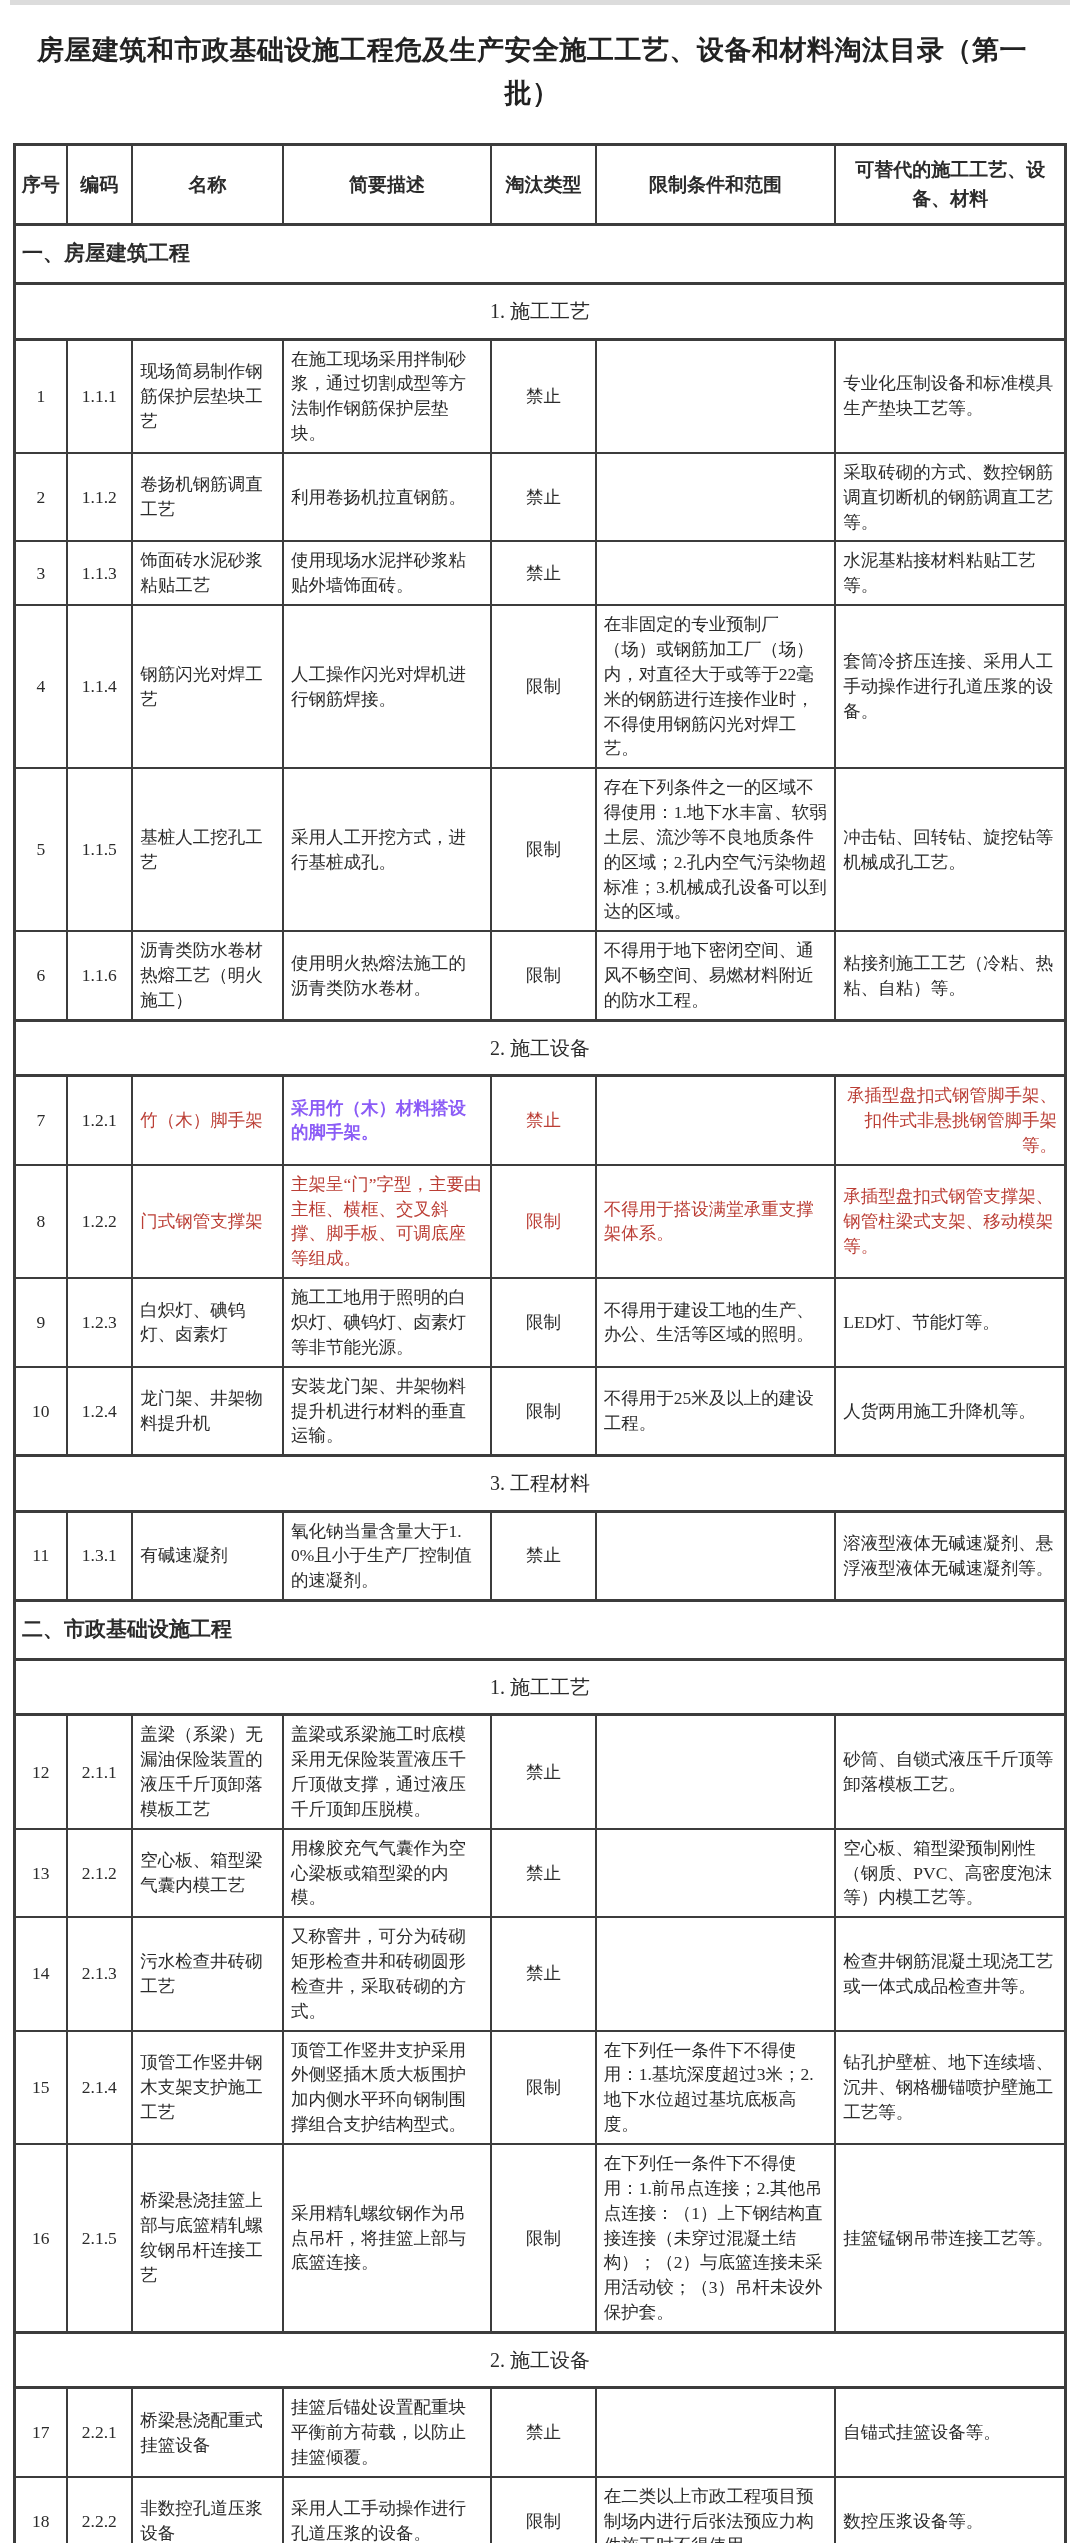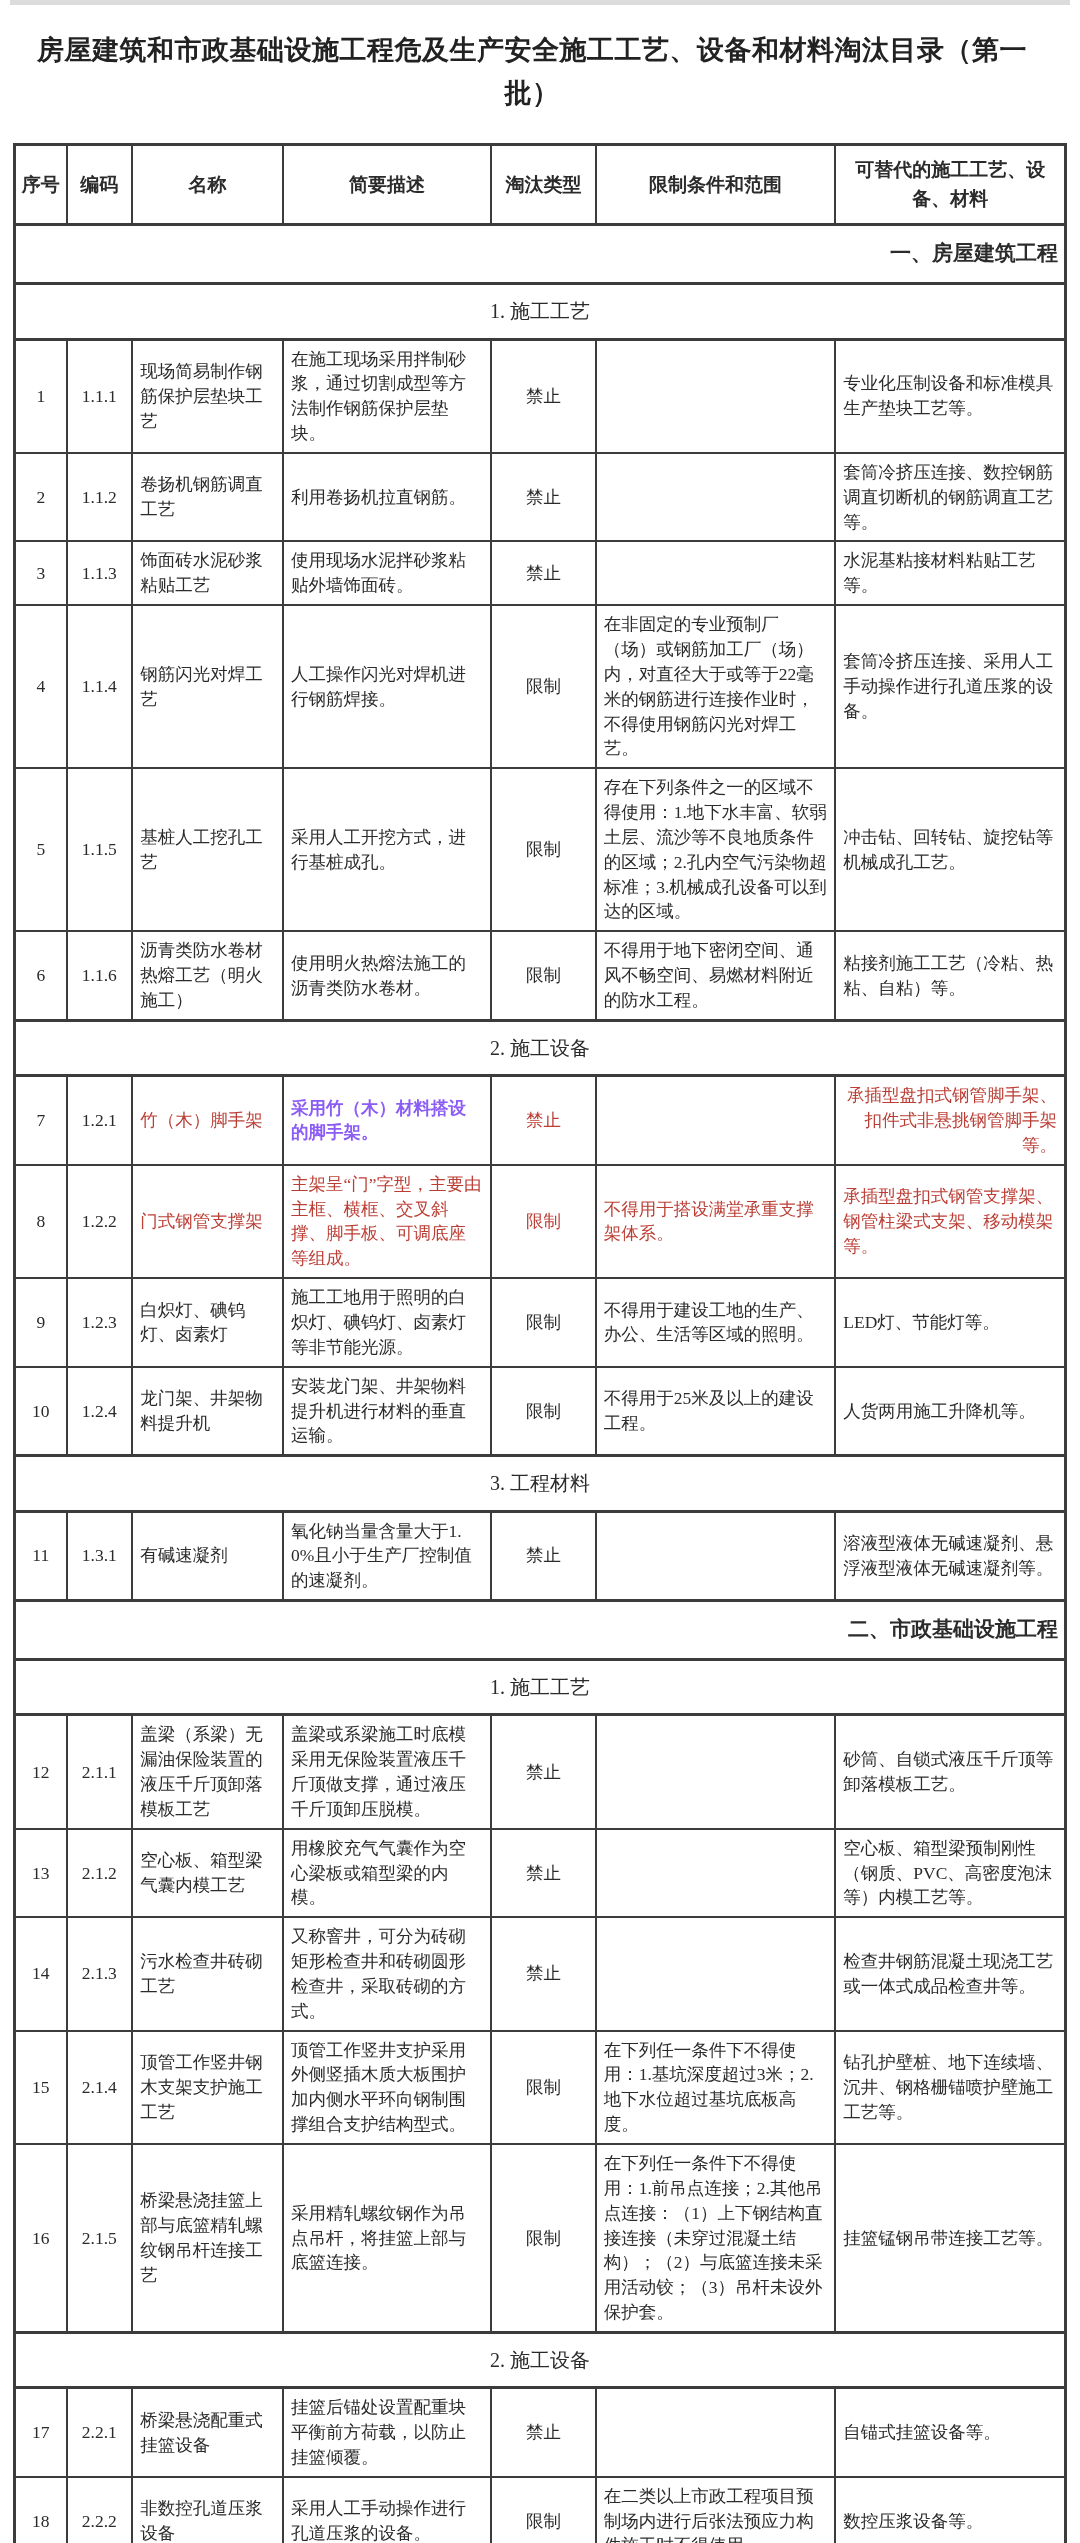--- a/index.html
+++ b/index.html
@@ -24,21 +24,21 @@
     border:2px solid #3c3c3c;
     font-size:17.5px; line-height:1.42;
     padding:6px 7px; vertical-align:middle;
     word-break:break-all; overflow-wrap:break-word;
   }
   .catalog thead th {
     font-weight:bold; text-align:center; font-size:19px;
     padding:10px 4px; line-height:1.5; background:#ffffff;
   }
   td.section {
-    font-weight:bold; font-size:21px; text-align:right;
+    font-weight:bold; font-size:21px; text-align:left;
     padding:13px 6px; border-top-width:3px; border-bottom-width:3px;
   }
   td.subsection {
     font-weight:normal; font-size:20px; text-align:center;
     padding:12px 6px; border-top-width:3px; border-bottom-width:3px;
   }
   .c-center { text-align:center; }
   .c-left   { text-align:left; }
   .catalog tbody tr[data-name="table-row"] td { min-height:54px; }
 </style>
@@ -86,21 +86,21 @@
         <td class="c-left" data-name="cell-restriction"></td>
         <td class="c-left" data-name="cell-alternative">专业化压制设备和标准模具生产垫块工艺等。</td>
       </tr>
       <tr data-name="table-row">
         <td class="c-center" data-name="cell-no">2</td>
         <td class="c-center" data-name="cell-code">1.1.2</td>
         <td class="c-left" data-name="cell-name">卷扬机钢筋调直工艺</td>
         <td class="c-left" data-name="cell-desc">利用卷扬机拉直钢筋。</td>
         <td class="c-center" data-name="cell-elim-type">禁止</td>
         <td class="c-left" data-name="cell-restriction"></td>
-        <td class="c-left" data-name="cell-alternative">套筒冷挤压连接、数控钢筋调直切断机的钢筋调直工艺等。</td>
+        <td class="c-left" data-name="cell-alternative">采取砖砌的方式、数控钢筋调直切断机的钢筋调直工艺等。</td>
       </tr>
       <tr data-name="table-row">
         <td class="c-center" data-name="cell-no">3</td>
         <td class="c-center" data-name="cell-code">1.1.3</td>
         <td class="c-left" data-name="cell-name">饰面砖水泥砂浆粘贴工艺</td>
         <td class="c-left" data-name="cell-desc">使用现场水泥拌砂浆粘贴外墙饰面砖。</td>
         <td class="c-center" data-name="cell-elim-type">禁止</td>
         <td class="c-left" data-name="cell-restriction"></td>
         <td class="c-left" data-name="cell-alternative">水泥基粘接材料粘贴工艺等。</td>
       </tr>

